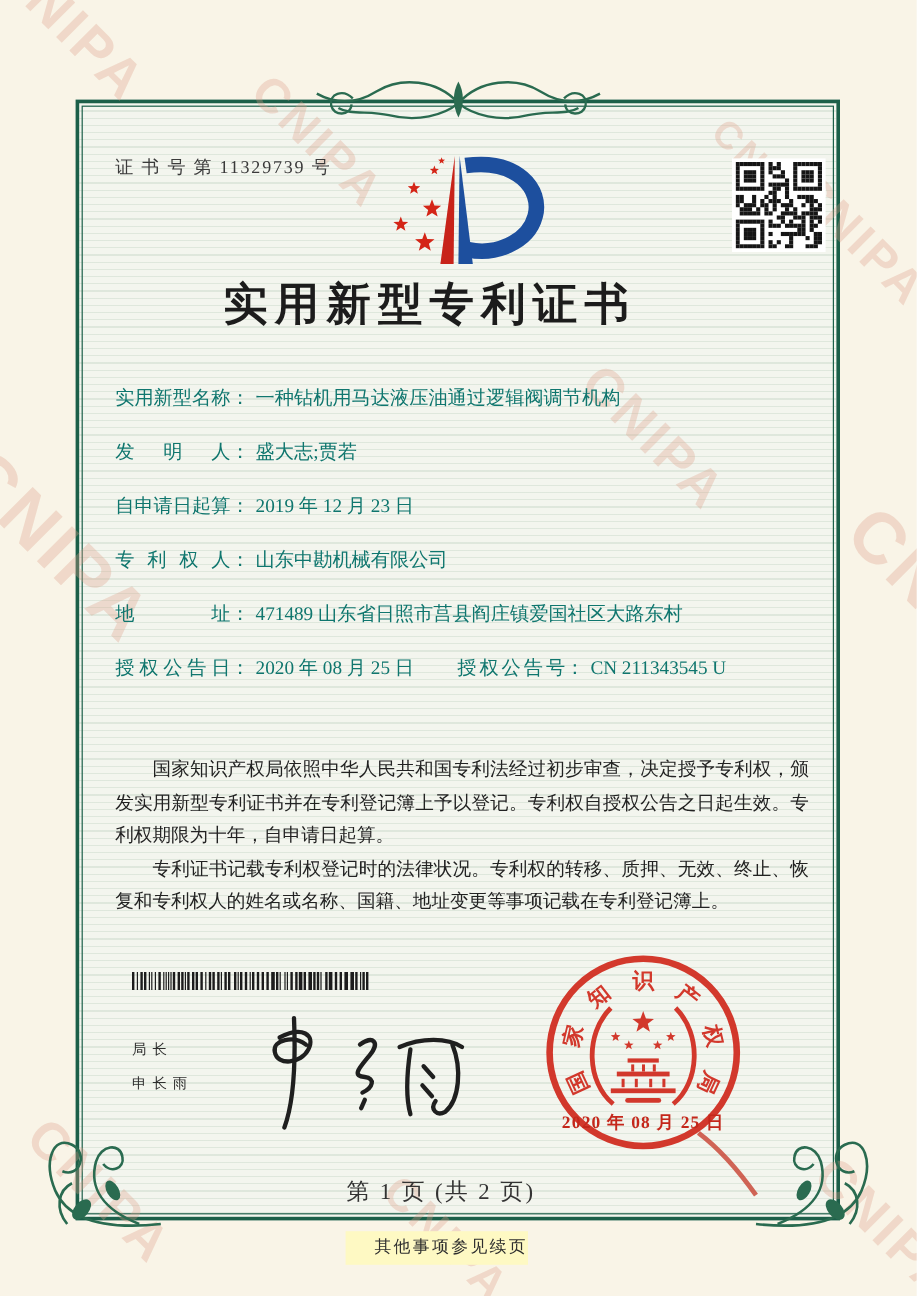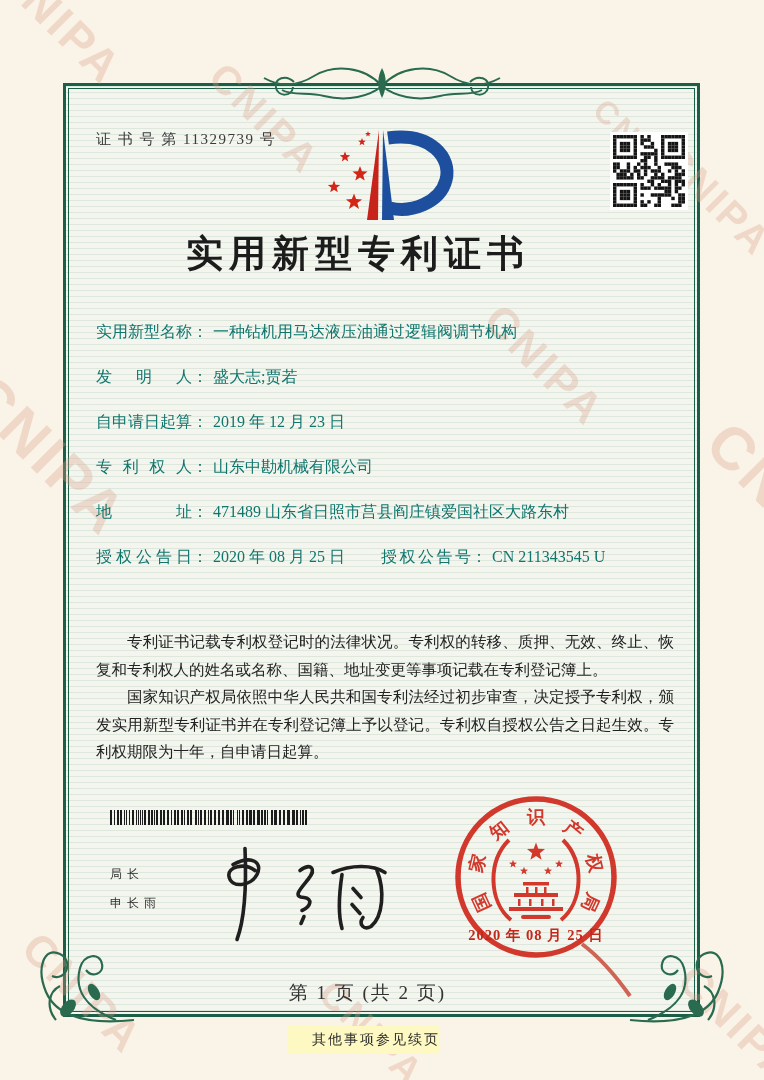--- a/index.html
+++ b/index.html
@@ -379,22 +379,22 @@
     <div class="frow">
       <span class="flabel">地址</span><span class="fcolon">：</span><span class="fvalue">471489 山东省日照市莒县阎庄镇爱国社区大路东村</span>
     </div>
     <div class="frow">
       <span><span class="flabel">授权公告日</span><span class="fcolon">：</span><span class="fvalue">2020 年 08 月 25 日</span></span>
       <span class="grant2"><span class="flabel" style="width:90px">授权公告号</span><span class="fcolon">：</span><span class="fvalue">CN 211343545 U</span></span>
     </div>
   </div>
 
   <div class="paras">
+    <p>国家知识产权局依照中华人民共和国专利法经过初步审查，决定授予专利权，颁发实用新型专利证书并在专利登记簿上予以登记。专利权自授权公告之日起生效。专利权期限为十年，自申请日起算。</p>
     <p>专利证书记载专利权登记时的法律状况。专利权的转移、质押、无效、终止、恢复和专利权人的姓名或名称、国籍、地址变更等事项记载在专利登记簿上。</p>
-    <p>国家知识产权局依照中华人民共和国专利法经过初步审查，决定授予专利权，颁发实用新型专利证书并在专利登记簿上予以登记。专利权自授权公告之日起生效。专利权期限为十年，自申请日起算。</p>
   </div>
 
   <div class="barcode" id="barcode"><svg width="198" height="15">
         <rect x="0" y="0" width="2" height="15" fill="#1c1c1c"></rect>
         <rect x="4" y="0" width="1" height="15" fill="#1c1c1c"></rect>
         <rect x="7" y="0" width="2" height="15" fill="#1c1c1c"></rect>
         <rect x="10" y="0" width="2" height="15" fill="#1c1c1c"></rect>
         <rect x="14" y="0" width="1" height="15" fill="#1c1c1c"></rect>
         <rect x="16" y="0" width="1" height="15" fill="#1c1c1c"></rect>
         <rect x="19" y="0" width="1" height="15" fill="#1c1c1c"></rect>

